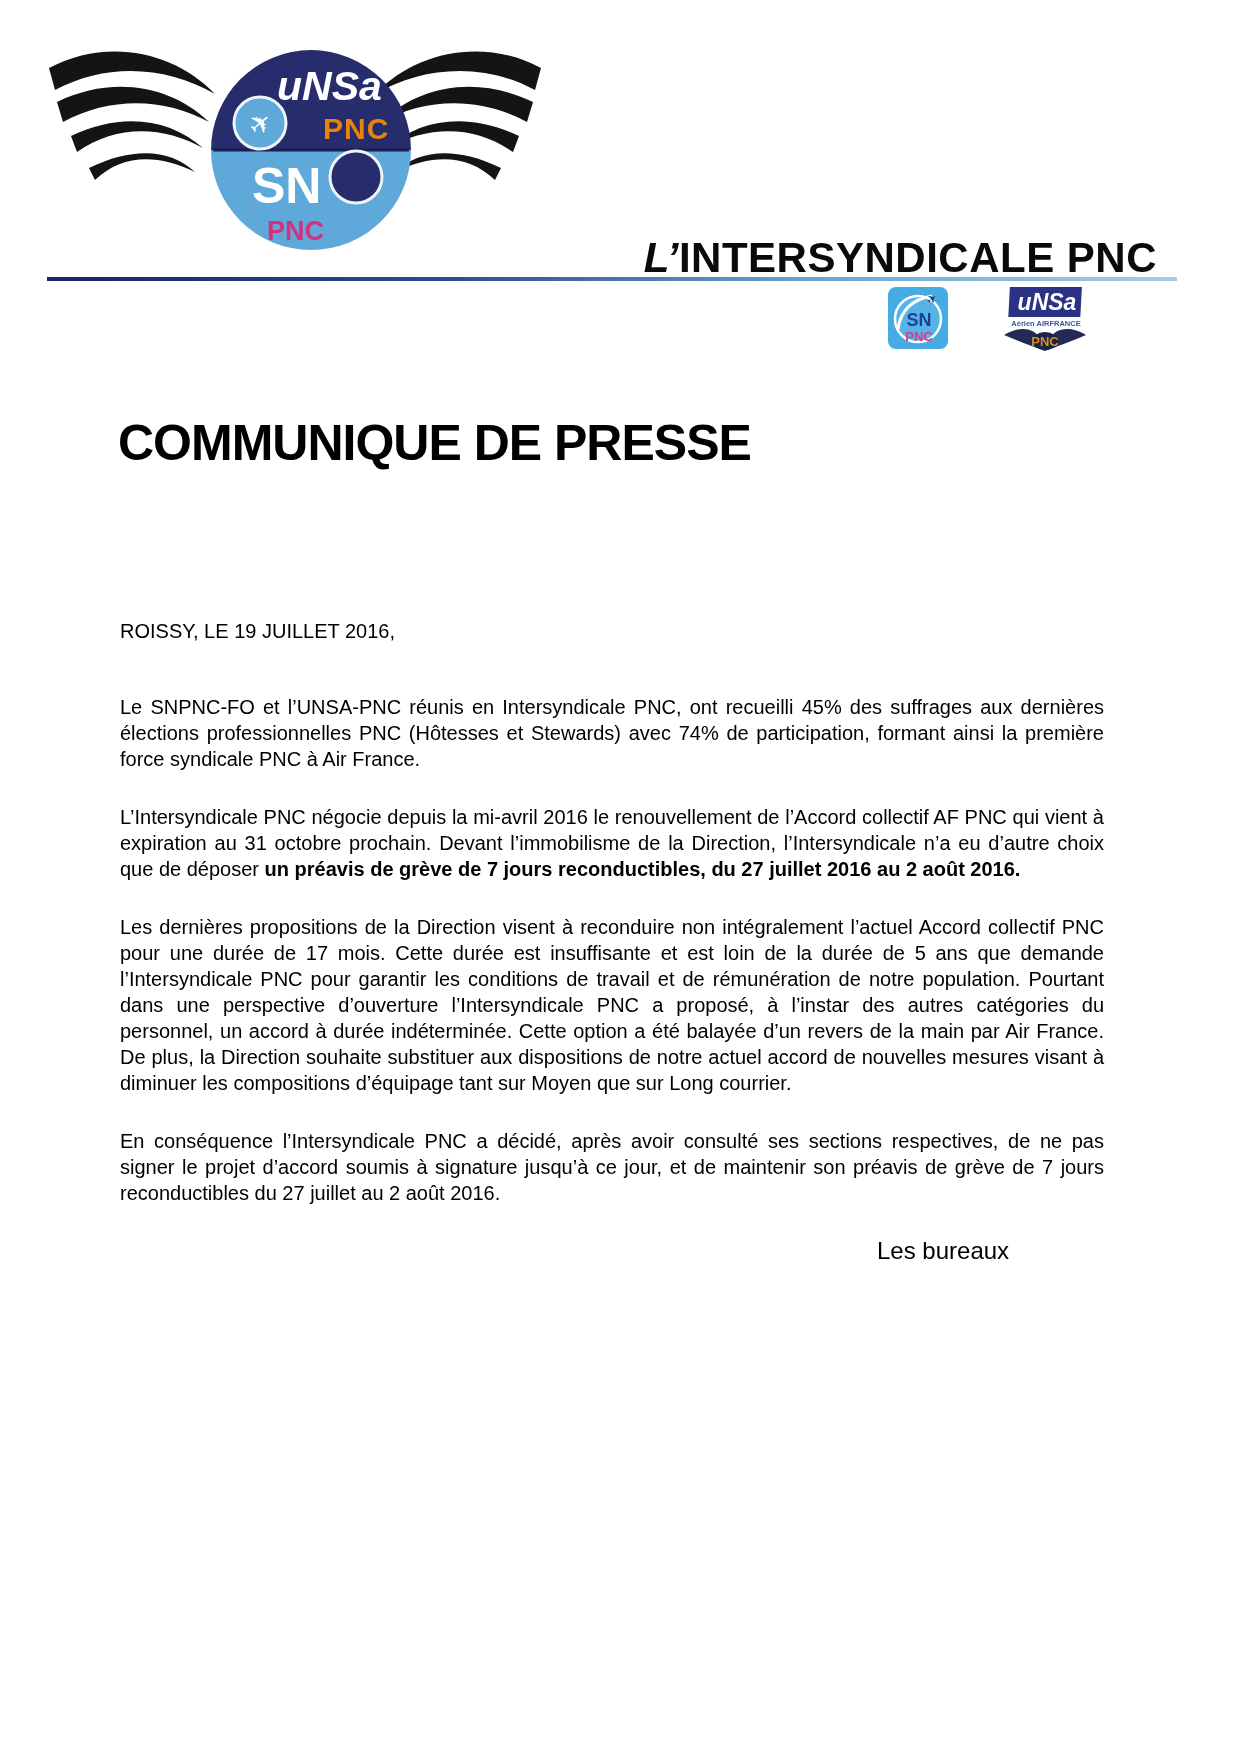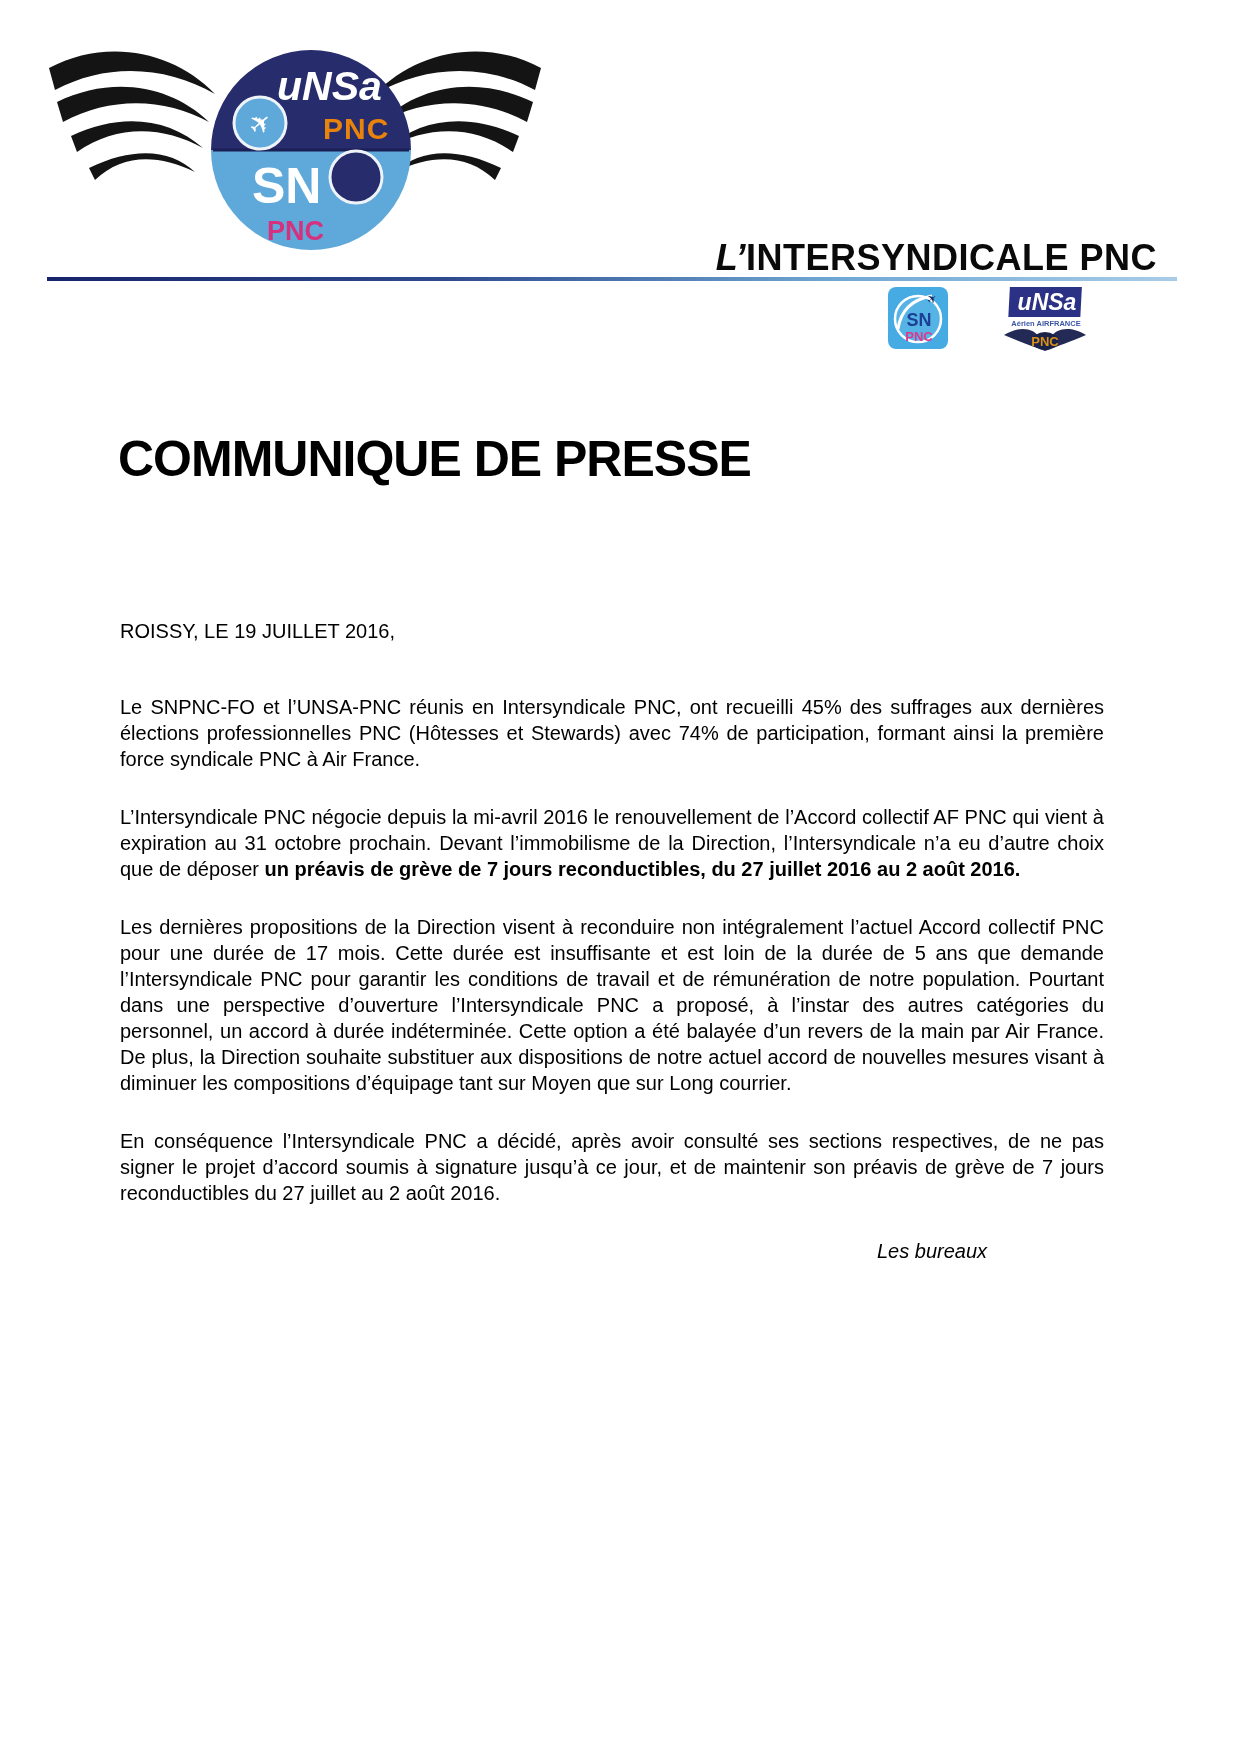--- a/index.html
+++ b/index.html
@@ -12,54 +12,54 @@
     font-family: "Liberation Sans", sans-serif;
     color: #000;
     overflow: hidden;
   }
 
   
   .logo-main { position:absolute; left:45px; top:46px; width:500px; height:212px; }
 
   .brand {
     position:absolute; top:240px; right:82px;
-    font-size:36px; font-weight:bold; line-height:36px;
+    font-size:42px; font-weight:bold; line-height:36px;
     letter-spacing:0.5px; color:#0a0a0a; white-space:nowrap;
   }
   .brand .it { font-style:italic; }
 
   .rule {
     position:absolute; top:277px; left:47px; right:62px; height:4px;
     background: linear-gradient(to right, #16246b 0%, #2e4a8e 35%, #6fa8d4 70%, #a8cce8 100%);
   }
 
   .badge-snpnc { position:absolute; left:888px; top:287px; }
   .badge-unsa  { position:absolute; left:1000px; top:285px; }
 
   
   .doc-title {
-    position:absolute; left:118px; top:396px;
+    position:absolute; left:118px; top:380px;
     font-size:50px; font-weight:bold; letter-spacing:-1px; line-height:58px;
     white-space:nowrap;
   }
   .doc-subtitle {
     position:absolute; left:120px; top:479px; width:1000px;
     text-align:center; font-size:29px; font-weight:bold; line-height:42px;
   }
   .doc-subtitle span { display:block; }
   .dateline {
     position:absolute; left:120px; top:618px;
     font-size:20px; line-height:26px;
   }
   .body-text {
     position:absolute; left:120px; top:694px; width:1000px;
     font-size:20px; line-height:26px; text-align:justify;
   }
   .body-text p { margin:0 16px 32px 0; }
-  .signature { padding-left:757px; font-size:20px;font-style:italic; }
+  .signature { padding-left:757px; font-size:24px; }
 </style>
 </head>
 <body>
 
 <div class="page">
 
   <svg class="logo-main" viewBox="0 0 500 212">
 
     <g fill="#141414">
       <path d="M4,22 C60,-8 128,4 170,48 C122,20 62,16 10,44 Z"></path>

